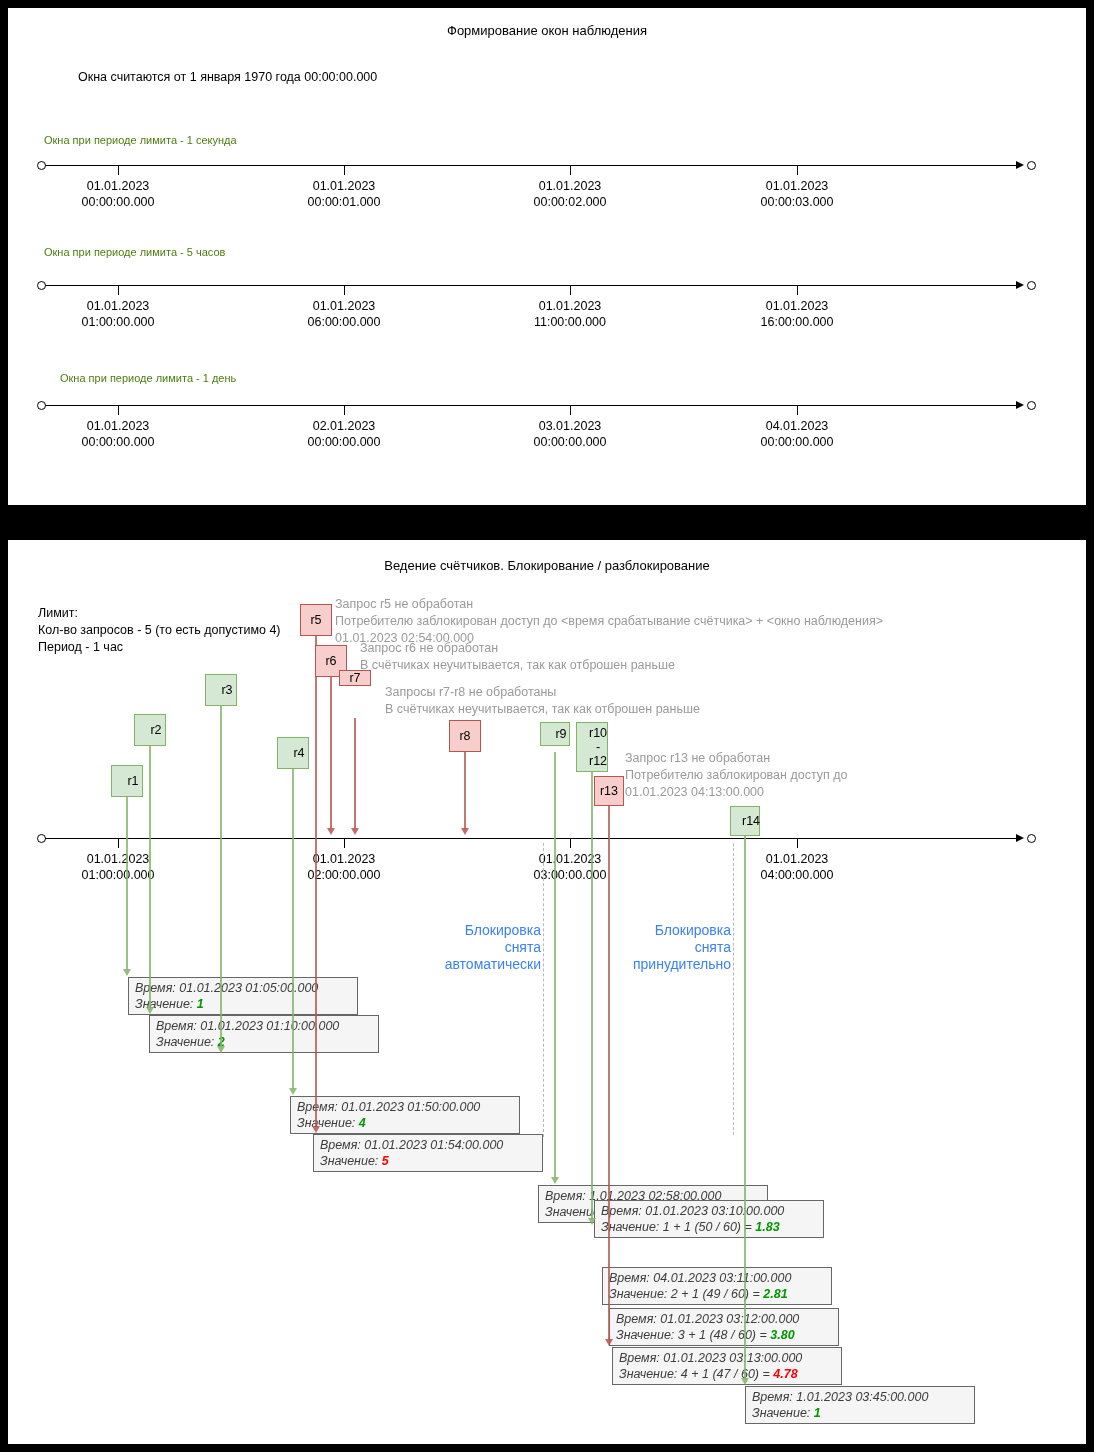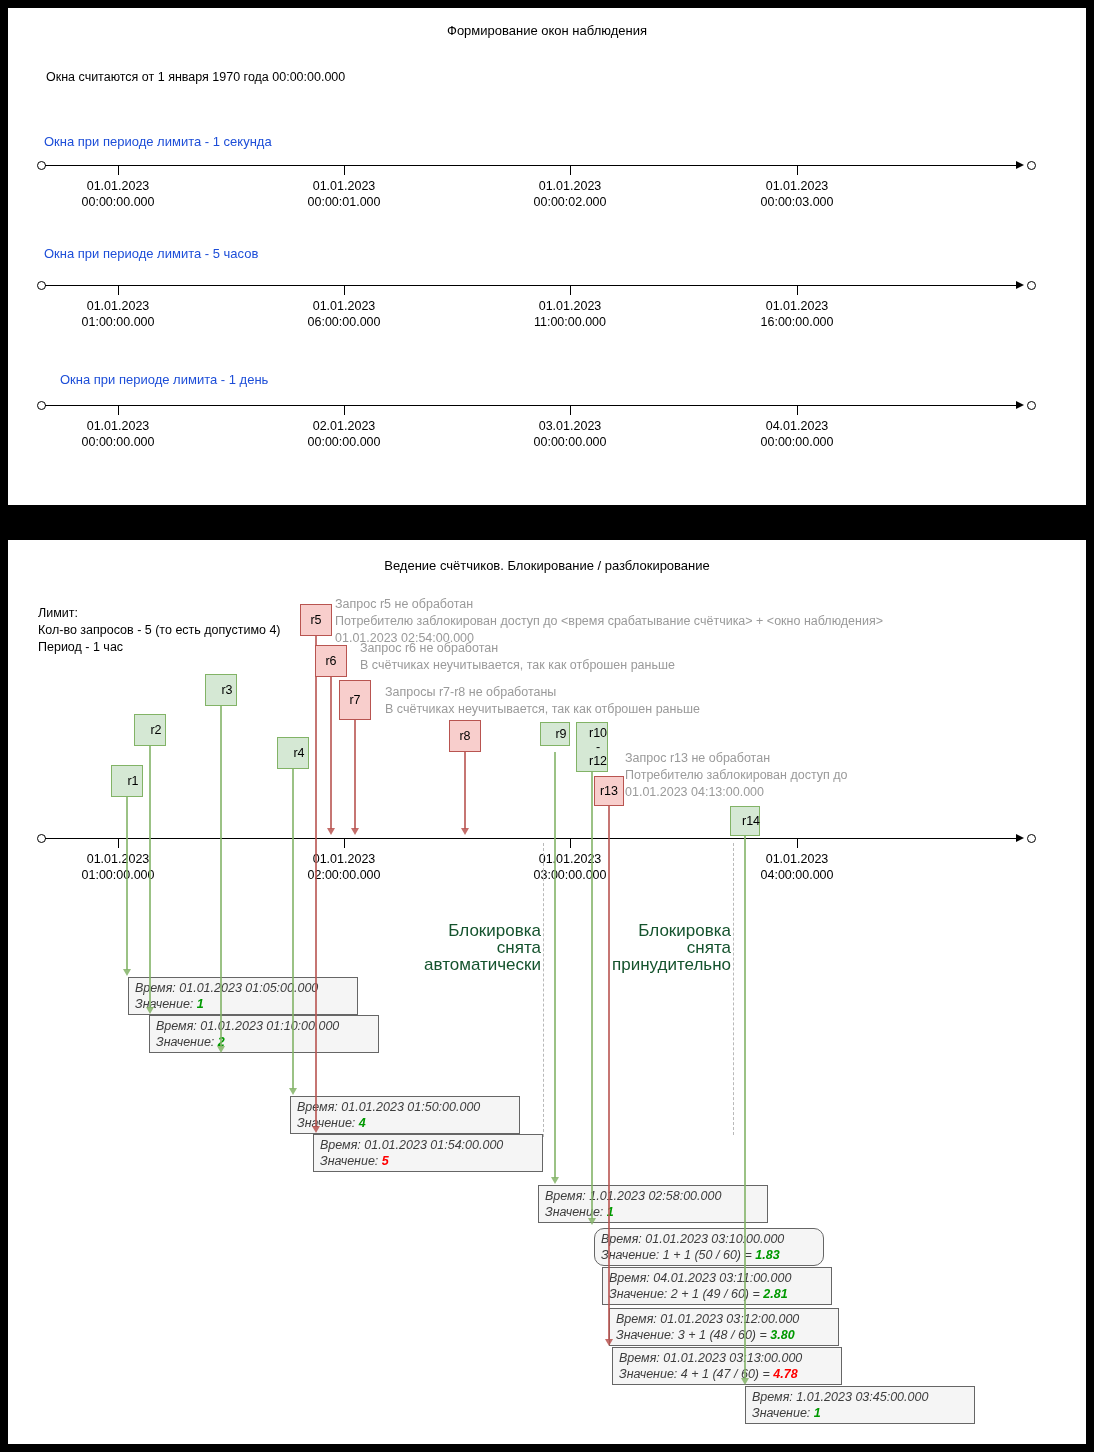--- a/index.html
+++ b/index.html
@@ -5,36 +5,36 @@
   html,body{margin:0;padding:0;}
   body{
     width:1094px;height:1452px;background:#000;position:relative;overflow:hidden;
     font-family:"Liberation Sans","DejaVu Sans",sans-serif;color:#000;
   }
   .panel{position:absolute;background:#ffffff;}
   #panel1{left:8px;top:8px;width:1078px;height:497px;}
   #panel2{left:8px;top:540px;width:1078px;height:904px;}
   .abs{position:absolute;}
   .panel-title{position:absolute;left:0;width:100%;text-align:center;font-size:13px;color:#000;}
-  .note{position:absolute;font-size:12.5px;color:#000;white-space:nowrap;}
-  .t-label{font-size:13px;color:#1d4ed8;white-space:nowrap;}
+  .note{position:absolute;font-size:12.5px;color:#000;white-space:nowrap;margin-left:32px;}
+  .t-label{font-size:11px;color:#4d7c0f;white-space:nowrap;}
   .limit-line{font-size:12.5px;color:#000;white-space:nowrap;}
   .ax-line{height:1px;background:#000;z-index:2;}
   .ax-circle{width:7px;height:7px;border:1px solid #000;border-radius:50%;background:#fff;z-index:2;}
   .ax-arrow{width:0;height:0;border-top:4px solid transparent;border-bottom:4px solid transparent;border-left:8px solid #000;z-index:2;}
   .tick{width:1px;height:9px;background:#000;z-index:2;}
   .tick-label{width:160px;text-align:center;font-size:12.5px;line-height:16px;color:#000;}
   .r-box{box-sizing:border-box;display:flex;align-items:center;justify-content:center;
          font-size:12.5px;white-space:pre-line;text-align:center;line-height:14px;z-index:4;}
   .r-green{background:#d5e8d4;border:1px solid #82b366;padding-left:12px;}
   .r-red{background:#f8cecc;border:1px solid #b85450;}
   .stem{width:2px;z-index:3;opacity:.8;}
   .stem-arrow{width:0;height:0;border-left:4px solid transparent;border-right:4px solid transparent;z-index:3;opacity:.85;}
   .dash{width:0;border-left:1px dashed #b9b9b9;z-index:1;}
-  .block-label{text-align:right;font-size:17px;line-height:17px;color:#14532d;z-index:1;}
+  .block-label{text-align:right;font-size:14px;line-height:17px;color:#3b82f6;z-index:1;}
   .ann{font-size:12.5px;line-height:17px;color:#9a9a9a;white-space:nowrap;z-index:2;}
   .cbox{box-sizing:border-box;width:230px;height:38px;background:#f5f5f5;border:1px solid #666;
         font-style:italic;font-size:12.5px;line-height:16px;padding:2px 6px;color:#3d3d3d;z-index:2;white-space:nowrap;}
   .val-green{color:#009900;font-weight:bold;}
   .val-red{color:#ff0000;font-weight:bold;}
 </style>
 </head>
 <body>
 
 <div>
@@ -172,21 +172,21 @@
         <div><span>Значение: </span><span class="val-green">4</span></div>
       </div>
       <div class="abs cbox" style="left: 305px; top: 594px;">
         <div>Время: 01.01.2023 01:54:00.000</div>
         <div><span>Значение: </span><span class="val-red">5</span></div>
       </div>
       <div class="abs cbox" style="left: 530px; top: 645px;">
         <div>Время: 1.01.2023 02:58:00.000</div>
         <div><span>Значение: </span><span class="val-green">1</span></div>
       </div>
-      <div class="abs cbox" style="left: 586px; top: 688px; border-radius: 10px;">
+      <div class="abs cbox" style="left: 586px; top: 660px;">
         <div>Время: 01.01.2023 03:10:00.000</div>
         <div><span>Значение: 1 + 1 (50 / 60) = </span><span class="val-green">1.83</span></div>
       </div>
       <div class="abs cbox" style="left: 594px; top: 727px;">
         <div>Время: 04.01.2023 03:11:00.000</div>
         <div><span>Значение: 2 + 1 (49 / 60) = </span><span class="val-green">2.81</span></div>
       </div>
       <div class="abs cbox" style="left: 601px; top: 768px;">
         <div>Время: 01.01.2023 03:12:00.000</div>
         <div><span>Значение: 3 + 1 (48 / 60) = </span><span class="val-green">3.80</span></div>
@@ -212,21 +212,21 @@
       <div class="abs stem-arrow" style="left: 281px; top: 548px; border-top: 7px solid rgb(130, 179, 102);"></div>
       <div class="abs r-box r-green" style="left: 269px; top: 197px; width: 32px; height: 32px;">r4</div>
       <div class="abs stem" style="left: 307px; top: 96px; height: 491px; background: rgb(184, 84, 80);"></div>
       <div class="abs stem-arrow" style="left: 304px; top: 586px; border-top: 7px solid rgb(184, 84, 80);"></div>
       <div class="abs r-box r-red" style="left: 292px; top: 64px; width: 32px; height: 32px;">r5</div>
       <div class="abs stem" style="left: 322px; top: 137px; height: 152px; background: rgb(184, 84, 80);"></div>
       <div class="abs stem-arrow" style="left: 319px; top: 288px; border-top: 7px solid rgb(184, 84, 80);"></div>
       <div class="abs r-box r-red" style="left: 307px; top: 105px; width: 32px; height: 32px;">r6</div>
       <div class="abs stem" style="left: 346px; top: 178px; height: 111px; background: rgb(184, 84, 80);"></div>
       <div class="abs stem-arrow" style="left: 343px; top: 288px; border-top: 7px solid rgb(184, 84, 80);"></div>
-      <div class="abs r-box r-red" style="left: 331px; top: 140px; width: 32px; height: 40px;">r7</div>
+      <div class="abs r-box r-red" style="left: 331px; top: 130px; width: 32px; height: 16px;">r7</div>
       <div class="abs stem" style="left: 456px; top: 212px; height: 77px; background: rgb(184, 84, 80);"></div>
       <div class="abs stem-arrow" style="left: 453px; top: 288px; border-top: 7px solid rgb(184, 84, 80);"></div>
       <div class="abs r-box r-red" style="left: 441px; top: 180px; width: 32px; height: 32px;">r8</div>
       <div class="abs stem" style="left: 546px; top: 212px; height: 426px; background: rgb(130, 179, 102);"></div>
       <div class="abs stem-arrow" style="left: 543px; top: 637px; border-top: 7px solid rgb(130, 179, 102);"></div>
       <div class="abs r-box r-green" style="left: 532px; top: 182px; width: 30px; height: 24px;">r9</div>
       <div class="abs stem" style="left: 583px; top: 232px; height: 447px; background: rgb(130, 179, 102);"></div>
       <div class="abs stem-arrow" style="left: 580px; top: 678px; border-top: 7px solid rgb(130, 179, 102);"></div>
       <div class="abs r-box r-green" style="left: 568px; top: 182px; width: 32px; height: 50px;">r10
 -

